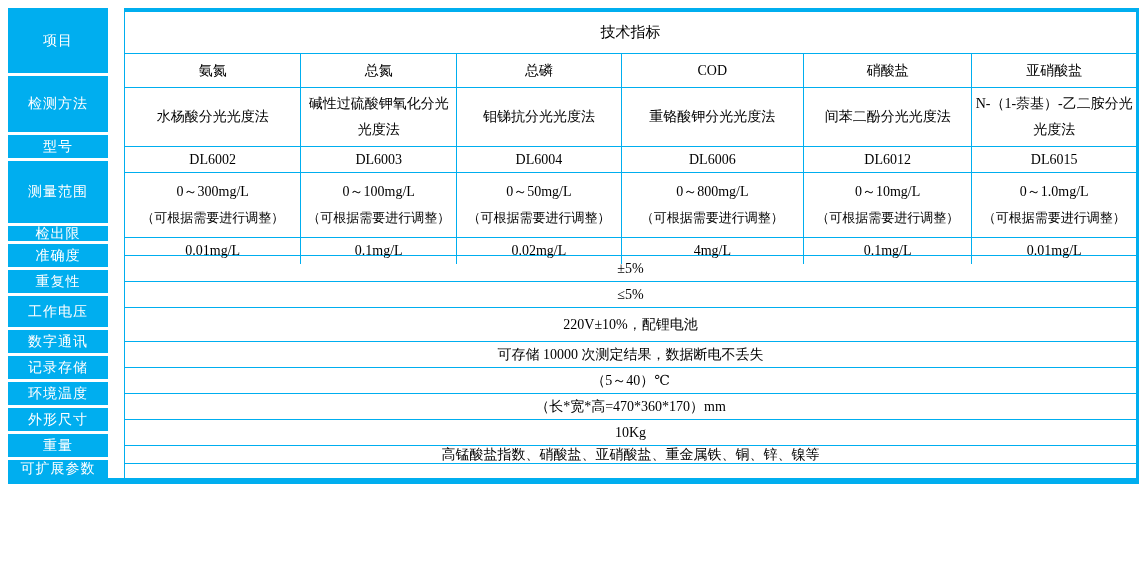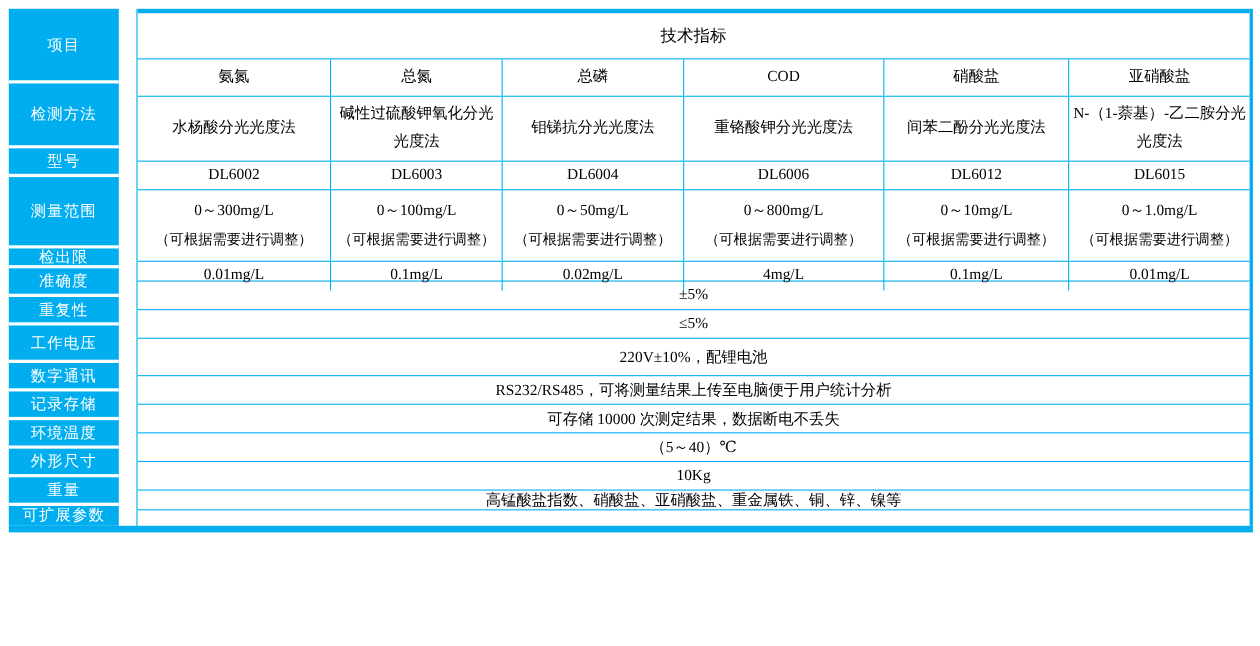--- a/index.html
+++ b/index.html
@@ -142,22 +142,22 @@
         <div class="gcell">0.1mg/L</div>
         <div class="gcell">0.02mg/L</div>
         <div class="gcell">4mg/L</div>
         <div class="gcell">0.1mg/L</div>
         <div class="gcell">0.01mg/L</div>
       </div>
 
       <div class="crow h35">±5%</div>
       <div class="crow h35">≤5%</div>
       <div class="crow h34">220V±10%，配锂电池</div>
-      <div class="crow h35">RS232/RS485，可将测量结果上传至电脑便于用户统计分析</div>
       <div class="crow h35">可存储 10000 次测定结果，数据断电不丢失</div>
       <div class="crow h35">（5～40）℃</div>
+      <div class="crow h35">（长*宽*高=470*360*170）mm</div>
       <div class="crow h35">10Kg</div>
       <div class="crow h33">高锰酸盐指数、硝酸盐、亚硝酸盐、重金属铁、铜、锌、镍等</div>
     </div>
   </div>
 
   <div class="bottom-bar"></div>
 </div>
 
 </body></html>

